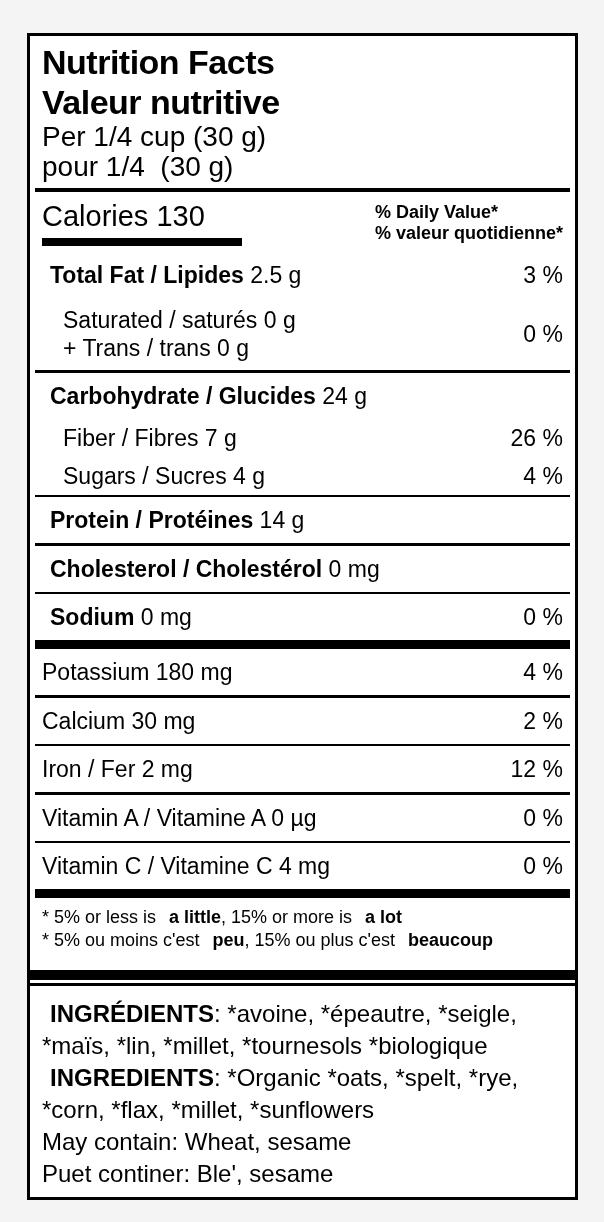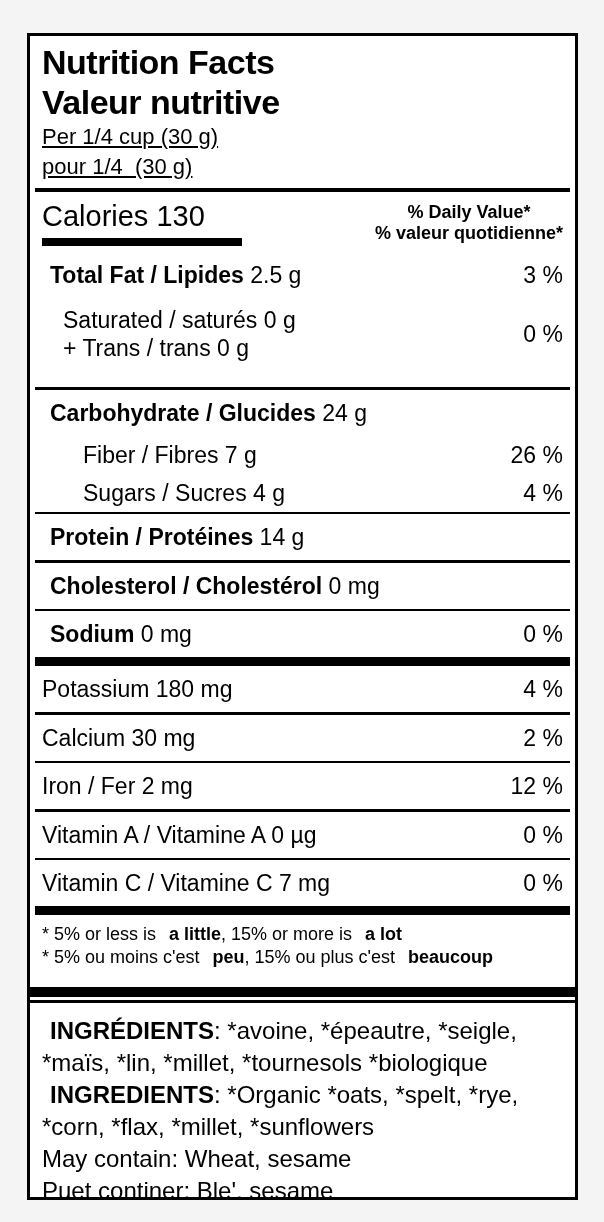--- a/index.html
+++ b/index.html
@@ -19,45 +19,45 @@
     background: #fff;
     border: 3px solid #000;
     overflow: hidden;
     display: flex;
     flex-direction: column;
   }
 
   
   .nf-header { padding: 6px 12px 0 12px; }
   .nf-title { font-size: 34px; font-weight: bold; line-height: 40px; letter-spacing: -0.5px; }
-  .serving { font-size: 22px; line-height: 30px; white-space: pre-wrap; text-decoration: underline; }
+  .serving { font-size: 28px; line-height: 30px; white-space: pre-wrap; }
 
   
   .hr-thin  { height: 2.5px; background: #000; margin: 0 5px; flex: none; }
   .hr-med   { height: 4px;   background: #000; margin: 6px 5px 0 5px; flex: none; }
   .hr-thick { height: 9px;   background: #000; margin: 0 5px; flex: none; }
   .hr-full  { height: 10px;  background: #000; margin: 0; flex: none; }
   .hr-sep   { height: 3px;   background: #000; margin: 3px 0 0 0; flex: none; }
 
   
   .cal-row {
     display: flex; justify-content: space-between; align-items: flex-start;
     padding: 8px 12px 6px 12px;
   }
   .cal-text { font-size: 29px; font-weight: normal; line-height: 33px; }
   .cal-bar { width: 200px; height: 8px; background: #000; margin-top: 5px; }
-  .dv-head { text-align: center; font-weight: bold; font-size: 18px; line-height: 21px; padding-top: 2px; }
+  .dv-head { text-align: left; font-weight: bold; font-size: 18px; line-height: 21px; padding-top: 2px; }
 
   
   .row {
     display: flex; justify-content: space-between; align-items: center;
     padding: 10px 12px; font-size: 23px; line-height: 26px;
   }
-  .row.sub { padding-top: 6px; padding-bottom: 6px; margin-left: 20px; }
-  .row.grp { padding-top: 8px; padding-bottom: 25px; }
+  .row.sub { padding-top: 6px; padding-bottom: 6px; }
+  .row.grp { padding-top: 8px; padding-bottom: 8px; }
   .name { flex: 1; }
   .indent { padding-left: 21px; }
   .grp-lines { line-height: 28px; }
   .dv-val { white-space: nowrap; padding-left: 10px; }
   .b { font-weight: bold; margin-left: 8px; }
 
   
   .footnote { padding: 8px 12px 18px 12px; font-size: 18px; line-height: 23px; }
 
   
@@ -165,21 +165,21 @@
     <div class="hr-thin"></div>
 
     <div class="row">
       <div class="name">Vitamin A / Vitamine A 0 µg</div>
       <div class="dv-val">0 %</div>
     </div>
 
     <div class="hr-thin"></div>
 
     <div class="row">
-      <div class="name">Vitamin C / Vitamine C 7 mg</div>
+      <div class="name">Vitamin C / Vitamine C 4 mg</div>
       <div class="dv-val">0 %</div>
     </div>
 
     <div class="hr-thick"></div>
 
     <div class="footnote">
       <div><span>* 5% or less is </span><span class="b">a little</span><span>, 15% or more is </span><span class="b">a lot</span></div>
       <div><span>* 5% ou moins c'est </span><span class="b">peu</span><span>, 15% ou plus c'est </span><span class="b">beaucoup</span></div>
     </div>
 

